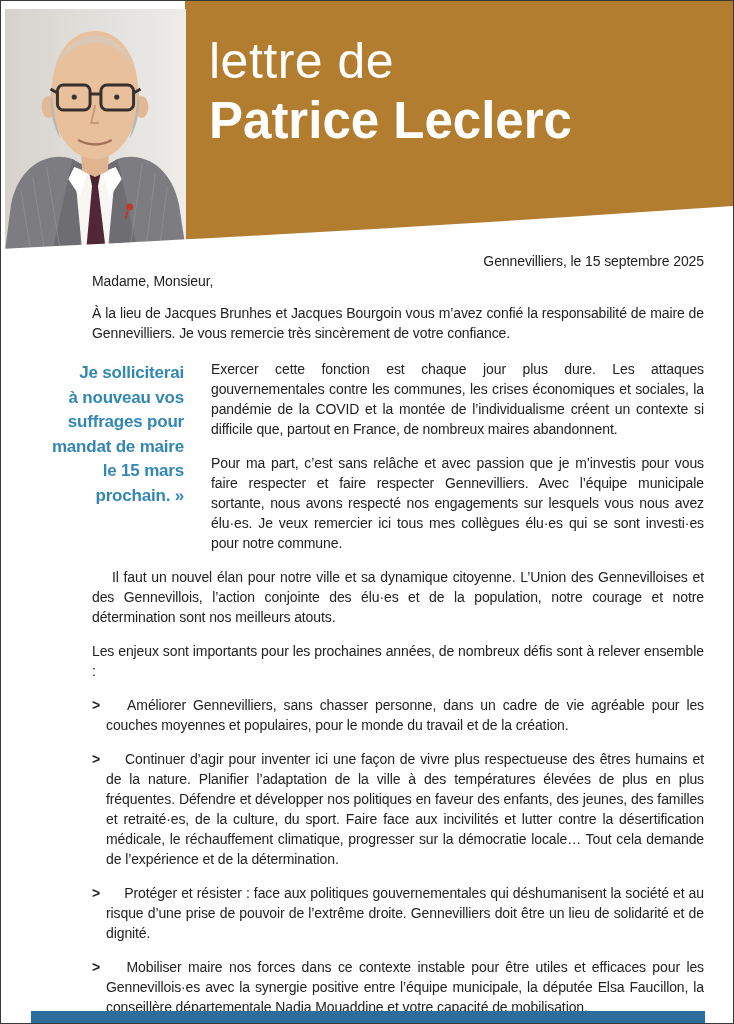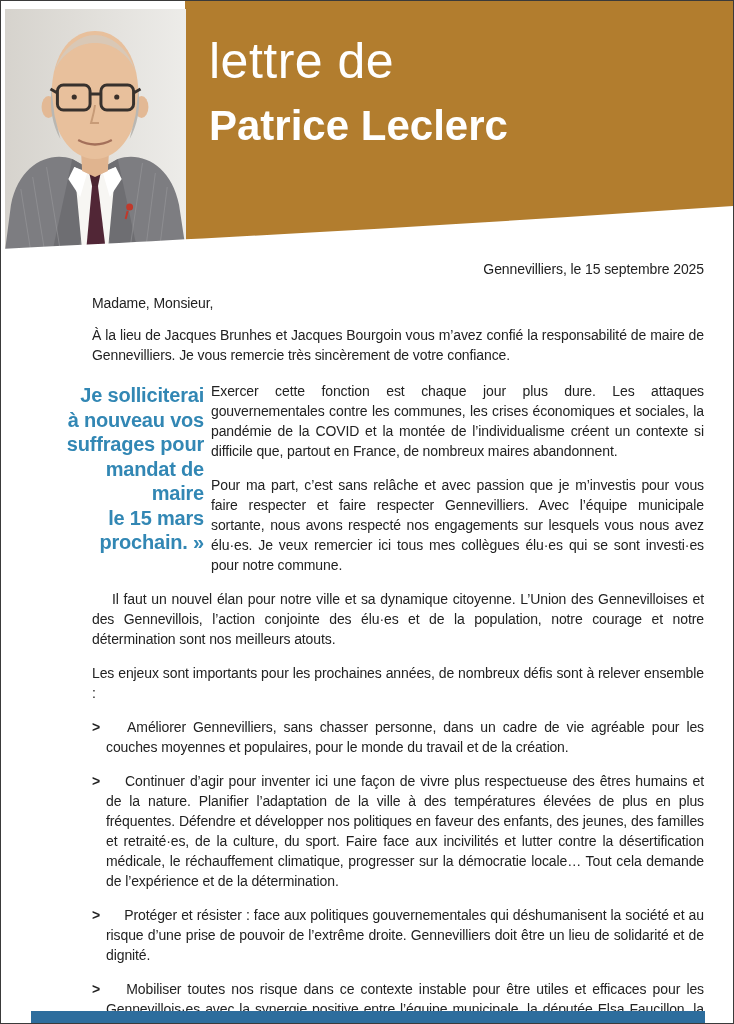--- a/index.html
+++ b/index.html
@@ -29,36 +29,36 @@
   .photo-box{
     position:absolute;left:4px;top:8px;width:181px;height:242px;
     background:var(--photo-bg);
   }
   .photo-box svg{display:block;width:100%;height:100%;}
   .swoosh{position:absolute;left:0;bottom:0;width:100%;height:60px;}
   .title-block{
     position:absolute;left:208px;top:34px;color:#ffffff;line-height:1.05;
   }
   .title-line1{font-size:50px;font-weight:300;letter-spacing:0.5px;}
-  .title-line2{font-size:42px;font-weight:700;margin-top:16px;letter-spacing:0px;}
+  .title-line2{font-size:51px;font-weight:700;margin-top:6px;letter-spacing:0px;}
   
   .content{
     margin:0 29px 0 91px;
     font-size:14px;line-height:20px;letter-spacing:-0.1px;
   }
-  .dateline{margin-top:8px;text-align:right;}
-  .greeting{margin-top:14px;}
+  .dateline{text-align:right;}
+  .greeting{}
   .para{margin-top:12px;text-align:justify;}
   .cols{position:relative;margin-top:16px;min-height:180px;}
   .col-right{margin-left:119px;width:493px;}
   .col-right .para:first-child{margin-top:12px;}
   .pull-quote{
     position:absolute;left:-46px;top:2px;width:138px;
     text-align:right;color:var(--quote-blue);
-    font-weight:700;font-size:20px;line-height:24.5px;letter-spacing:-0.2px;margin-left:20px;
+    font-weight:700;font-size:17px;line-height:24.5px;letter-spacing:-0.2px;
   }
   .quote-mark{
     position:absolute;left:-58px;top:-6px;width:110px;height:70px;z-index:-1;
   }
   .qm-path{fill:var(--quote-mark-blue);}
   .lead-bold{font-weight:400;margin-left:20px;}
   .bullets{margin-top:6px;}
   .bullet{
     margin-top:0;text-align:justify;
     padding-left:14px;text-indent:-14px;
@@ -177,20 +177,20 @@
     </div>
 
     <p class="para" style="margin-top:14px;"><span class="lead-bold">Il faut un nouvel élan pour notre ville et sa dynamique citoyenne.</span><span> L’Union des Gennevilloises et des Gennevillois, l’action conjointe des élu·es et de la population, notre courage et notre détermination sont nos meilleurs atouts.</span></p>
 
     <p class="para" style="margin-top:10px;">Les enjeux sont importants pour les prochaines années, de nombreux défis sont à relever ensemble :</p>
 
     <div class="bullets">
       <p class="bullet"><span class="marker">&gt;</span>&nbsp;<span class="lead-bold">Améliorer Gennevilliers, sans chasser personne</span><span>, dans un cadre de vie agréable pour les couches moyennes et populaires, pour le monde du travail et de la création.</span></p>
       <p class="bullet"><span class="marker">&gt;</span>&nbsp;<span class="lead-bold">Continuer d’agir pour inventer ici une façon de vivre</span><span> plus respectueuse des êtres humains et de la nature. Planifier l’adaptation de la ville à des températures élevées de plus en plus fréquentes. Défendre et développer nos politiques en faveur des enfants, des jeunes, des familles et retraité·es, de la culture, du sport. Faire face aux incivilités et lutter contre la désertification médicale, le réchauffement climatique, progresser sur la démocratie locale… Tout cela demande de l’expérience et de la détermination.</span></p>
       <p class="bullet"><span class="marker">&gt;</span>&nbsp;<span class="lead-bold">Protéger et résister</span><span> : face aux politiques gouvernementales qui déshumanisent la société et au risque d’une prise de pouvoir de l’extrême droite. Gennevilliers doit être un lieu de solidarité et de dignité.</span></p>
-      <p class="bullet"><span class="marker">&gt;</span>&nbsp;<span class="lead-bold">Mobiliser toutes nos risque</span><span> dans ce contexte instable pour être utiles et efficaces pour les Gennevillois·es avec la synergie positive entre l’équipe municipale, la députée Elsa Faucillon, la conseillère départementale Nadia Mouaddine et votre capacité de mobilisation.</span></p>
+      <p class="bullet"><span class="marker">&gt;</span>&nbsp;<span class="lead-bold">Mobiliser maire nos forces</span><span> dans ce contexte instable pour être utiles et efficaces pour les Gennevillois·es avec la synergie positive entre l’équipe municipale, la députée Elsa Faucillon, la conseillère départementale Nadia Mouaddine et votre capacité de mobilisation.</span></p>
     </div>
 
   </div>
 
   <div class="footer-bar"></div>
 
 </div>
 
 </body></html>

